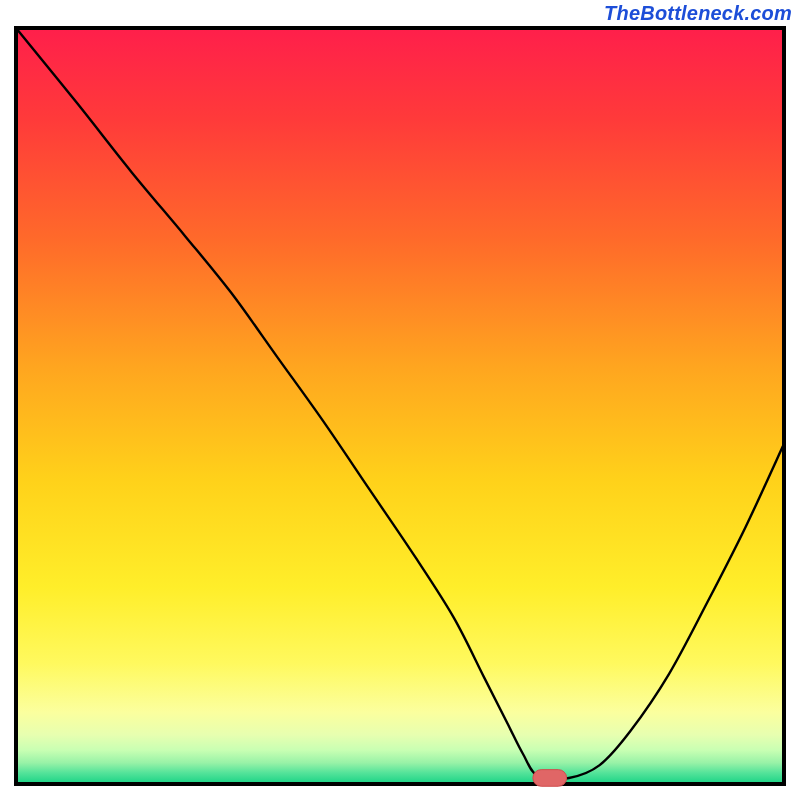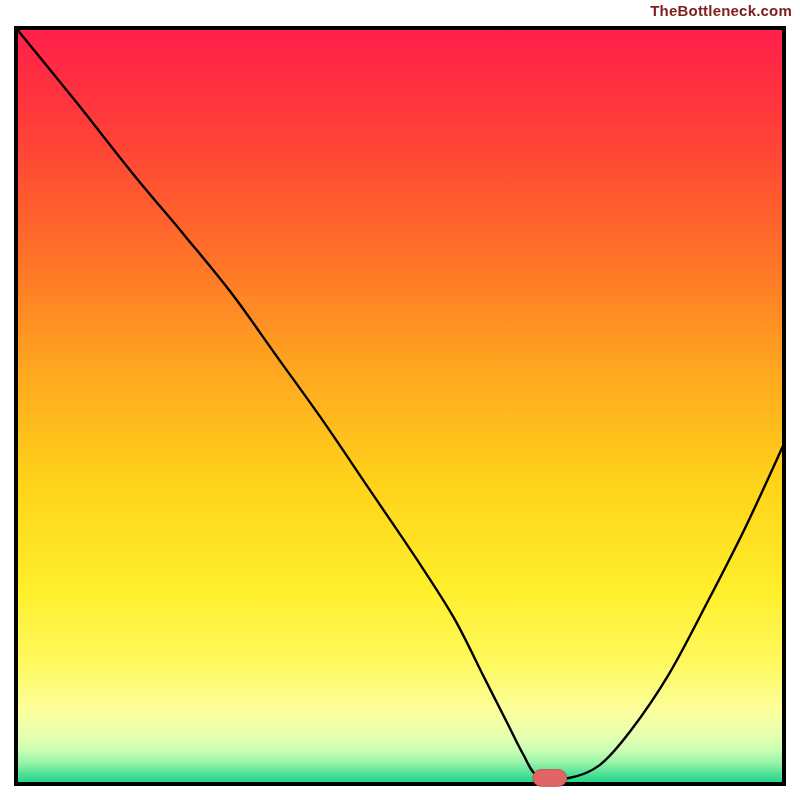--- a/index.html
+++ b/index.html
@@ -12,24 +12,25 @@
   }
   .stage {
     position: relative;
     width: 800px;
     height: 800px;
   }
   .watermark {
     position: absolute;
     top: 2px;
     right: 8px;
-    font-size: 15px;
+    font-size: 20px;
     font-weight: 600;
-    color: #7f1d1d;
+    color: #1d4ed8;
     letter-spacing: 0.2px;
+    font-style: italic;
   }
   svg {
     position: absolute;
     left: 0;
     top: 0;
   }
 </style>
 </head>
 <body>
 

